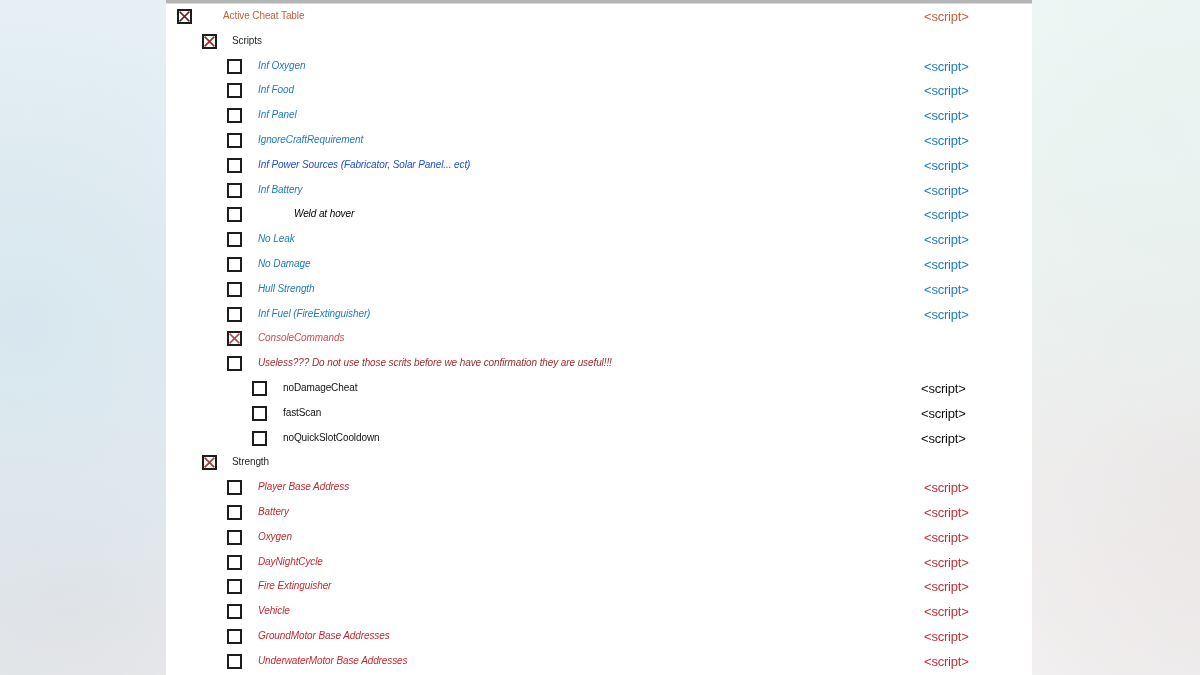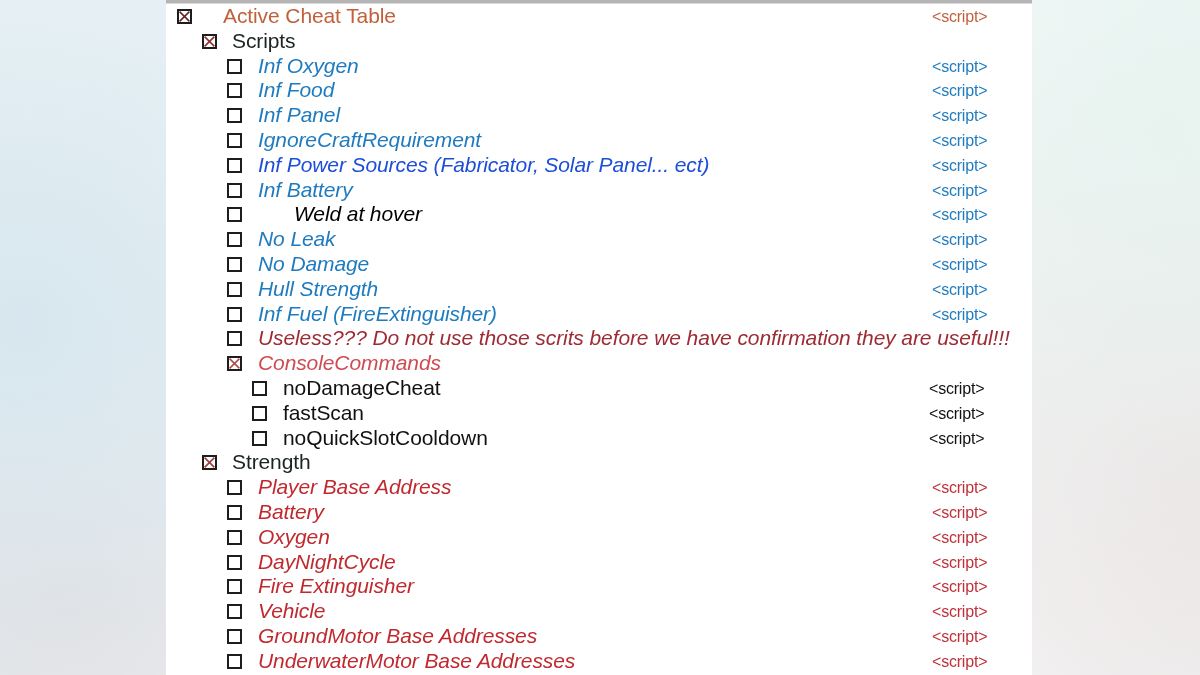--- a/index.html
+++ b/index.html
@@ -74,33 +74,32 @@
     height: 15px;
     box-sizing: border-box;
     border: 2px solid #1d1d1d;
     background: #ffffff;
   }
   .cb svg { display: block; width: 11px; height: 11px; }
 
   .label {
     position: absolute;
     top: 2px;
-    font-size: 21px;
+    font-size: 10px;
     line-height: 19px;
     letter-spacing: -0.1px;
   }
 
   .script {
     position: absolute;
     left: 758px;
     top: 3px;
-    font-size: 16px;
+    font-size: 13px;
     line-height: 19px;
     letter-spacing: -0.2px;
-    margin-left: 8px;
   }
 
   
   .lvl0 .cb { left: 11px; }
   .lvl0 .label { left: 57px; }
 
   .lvl1 .cb { left: 36px; }
   .lvl1 .label { left: 66px; }
 
   .lvl2 .cb { left: 61px; }
@@ -189,32 +188,32 @@
         <span class="cb"></span>
         <span class="label" style="color: rgb(31, 123, 191);">Hull Strength</span>
         <span class="script" style="color: rgb(31, 123, 191);">&lt;script&gt;</span>
       </div>
       <div class="row lvl2">
         <span class="cb"></span>
         <span class="label" style="color: rgb(31, 123, 191);">Inf Fuel (FireExtinguisher)</span>
         <span class="script" style="color: rgb(31, 123, 191);">&lt;script&gt;</span>
       </div>
       <div class="row lvl2">
-        <span class="cb"></span>
-        <span class="label" style="color: rgb(158, 42, 51);">Useless??? Do not use those scrits before we have confirmation they are useful!!!</span>
-      </div>
-      <div class="row lvl2">
         <span class="cb">
           <svg viewBox="0 0 11 11">
             <line x1="0.6" y1="0.6" x2="10.4" y2="10.4" stroke="#b04a50" stroke-width="1.5"></line>
             <line x1="10.4" y1="0.6" x2="0.6" y2="10.4" stroke="#b04a50" stroke-width="1.5"></line>
           </svg>
         </span>
         <span class="label" style="color: rgb(207, 75, 82);">ConsoleCommands</span>
       </div>
+      <div class="row lvl2">
+        <span class="cb"></span>
+        <span class="label" style="color: rgb(158, 42, 51);">Useless??? Do not use those scrits before we have confirmation they are useful!!!</span>
+      </div>
       <div class="row lvl3">
         <span class="cb"></span>
         <span class="label" style="color: rgb(17, 17, 17);">noDamageCheat</span>
         <span class="script" style="color: rgb(17, 17, 17);">&lt;script&gt;</span>
       </div>
       <div class="row lvl3">
         <span class="cb"></span>
         <span class="label" style="color: rgb(17, 17, 17);">fastScan</span>
         <span class="script" style="color: rgb(17, 17, 17);">&lt;script&gt;</span>
       </div>

